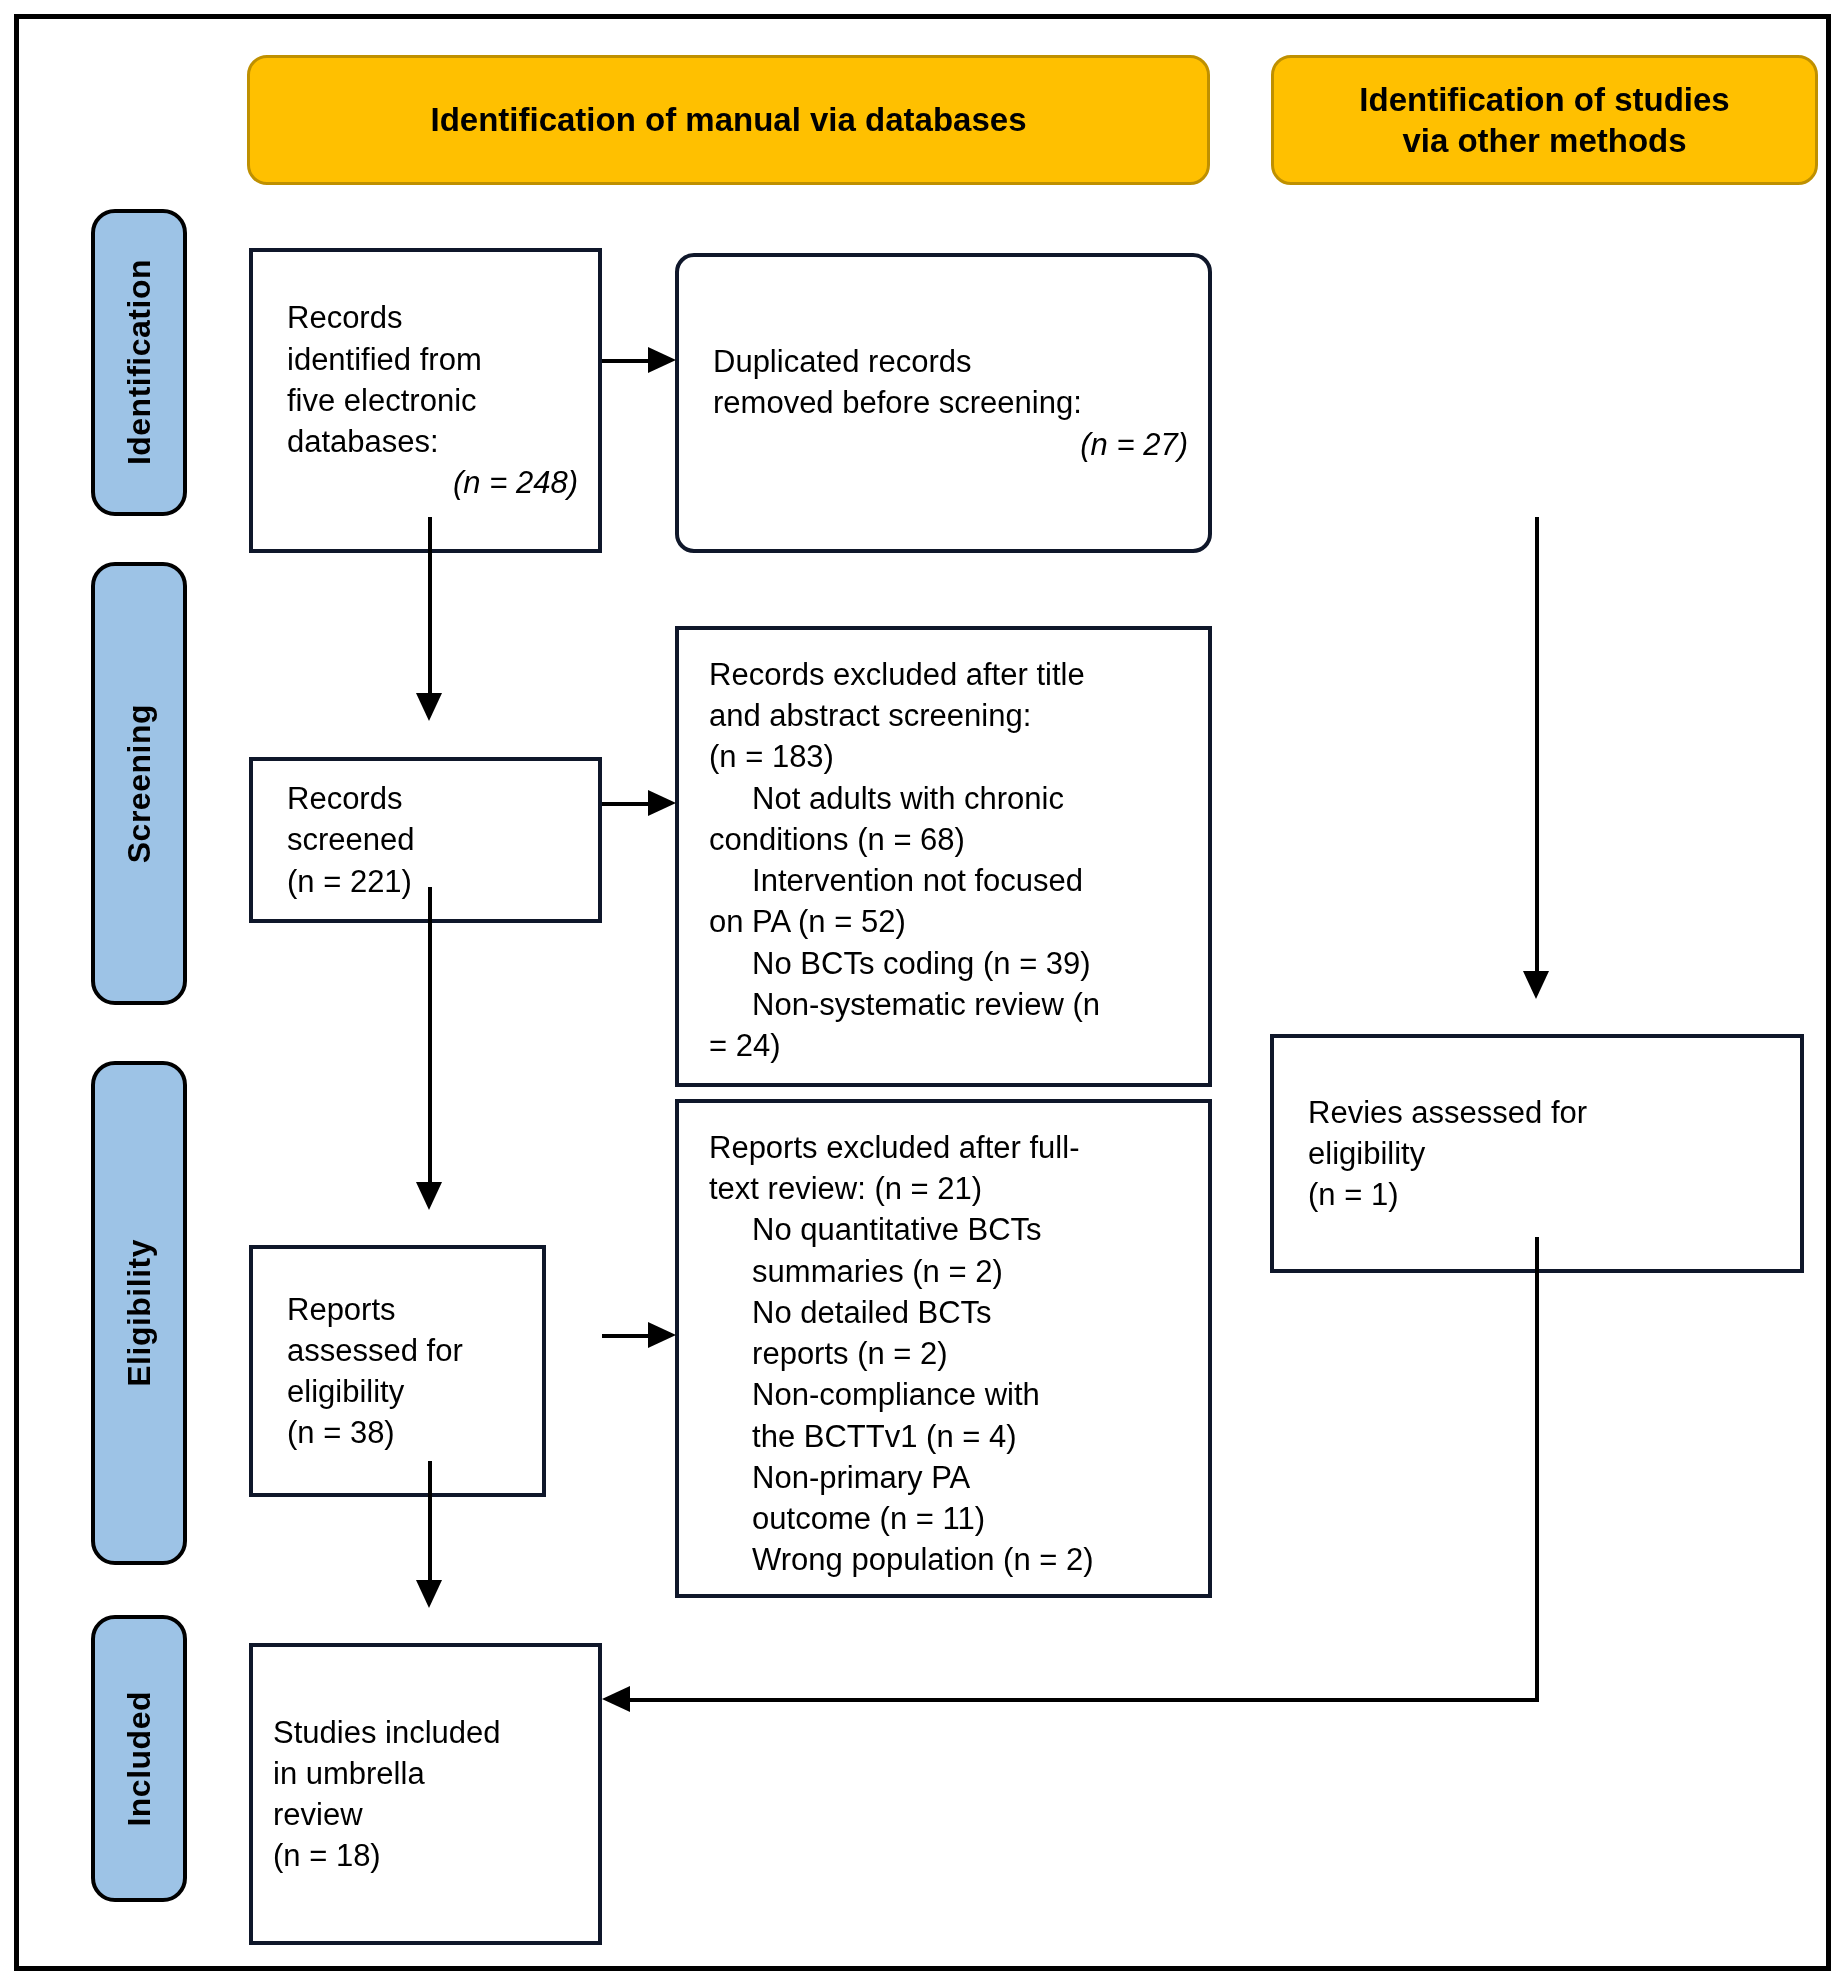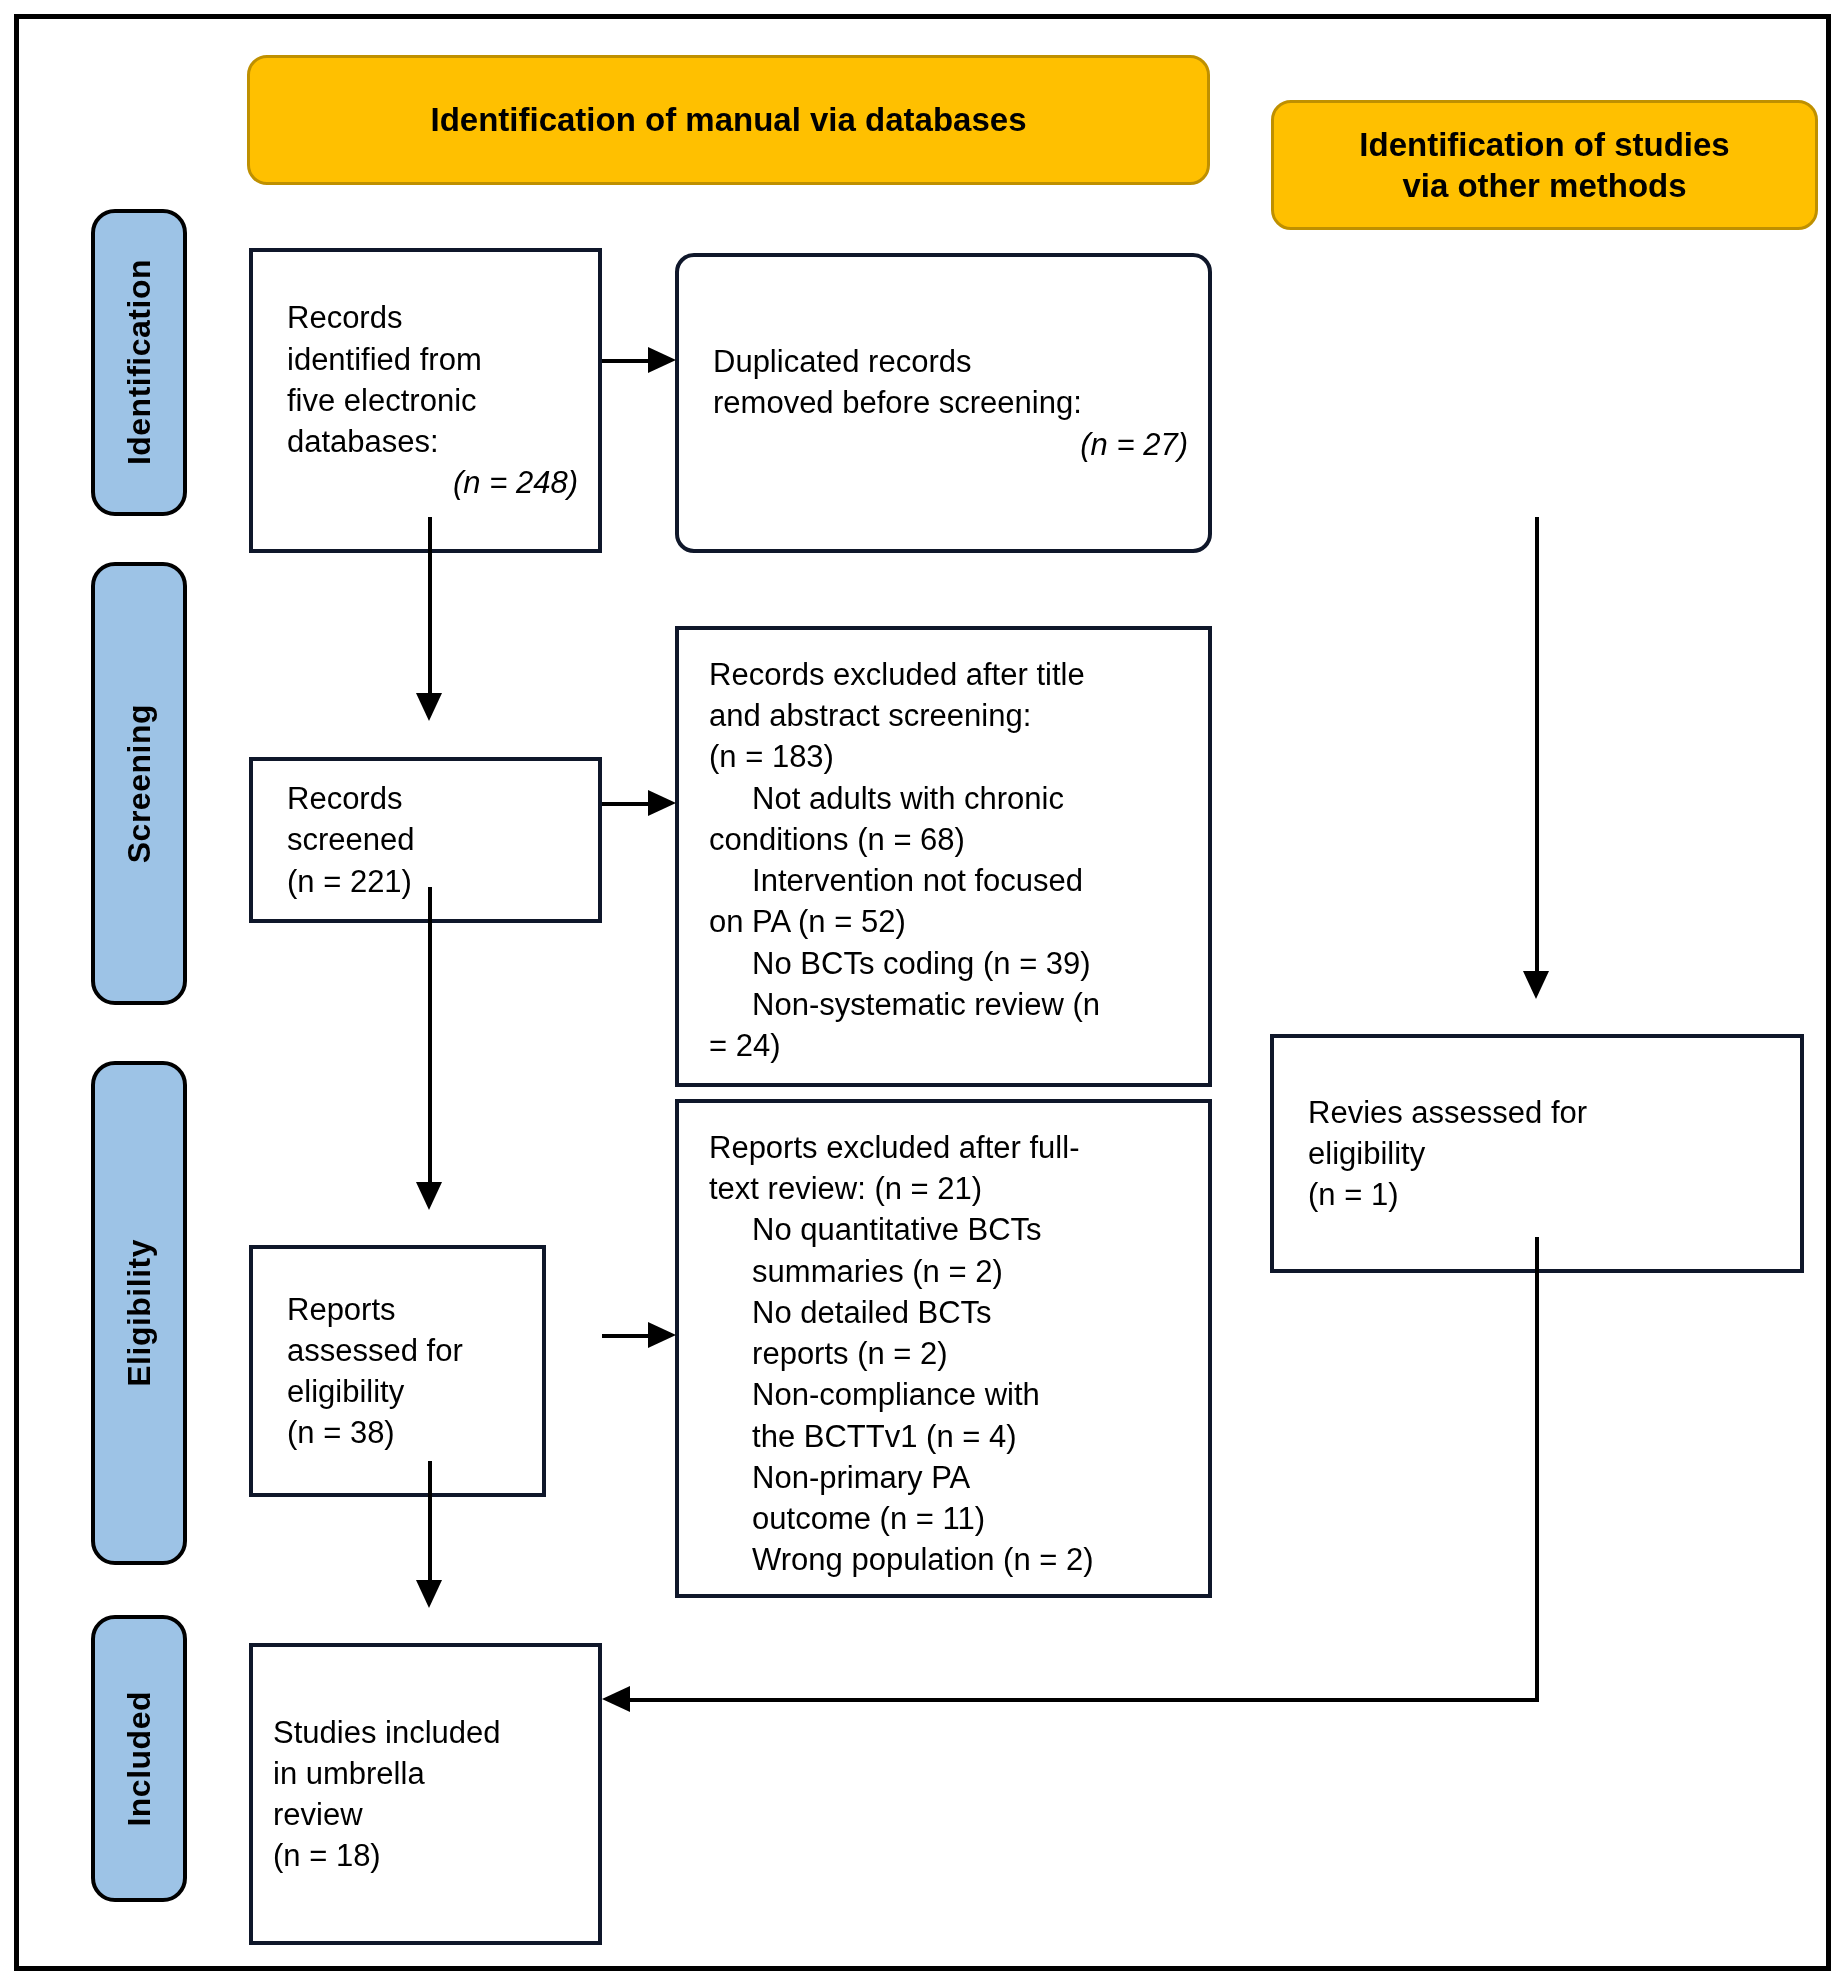--- a/index.html
+++ b/index.html
@@ -44,21 +44,21 @@
   .arr-down  { border-left:13.6px solid transparent; border-right:13.6px solid transparent; border-top:28px solid #000; }
   .arr-left  { border-top:13.6px solid transparent; border-bottom:13.6px solid transparent; border-right:28px solid #000; }
 </style>
 </head>
 <body>
 
 <div class="canvas">
   <div class="outer-border"></div>
 
   <div class="header" style="left:247px; top:55px; width:963px; height:130px;">Identification of manual via databases</div>
-  <div class="header" style="left:1271px; top:55px; width:547px; height:130px;margin-top:45px;">Identification of studies
+  <div class="header" style="left:1271px; top:55px; width:547px; height:130px;">Identification of studies
 via other methods</div>
 
   <div class="stage" style="left:91px; top:209px; width:96px; height:307px;">
     <span class="stage-label">Identification</span>
   </div>
   <div class="stage" style="left:91px; top:562px; width:96px; height:443px;">
     <span class="stage-label">Screening</span>
   </div>
   <div class="stage" style="left:91px; top:1061px; width:96px; height:504px;">
     <span class="stage-label">Eligibility</span>

